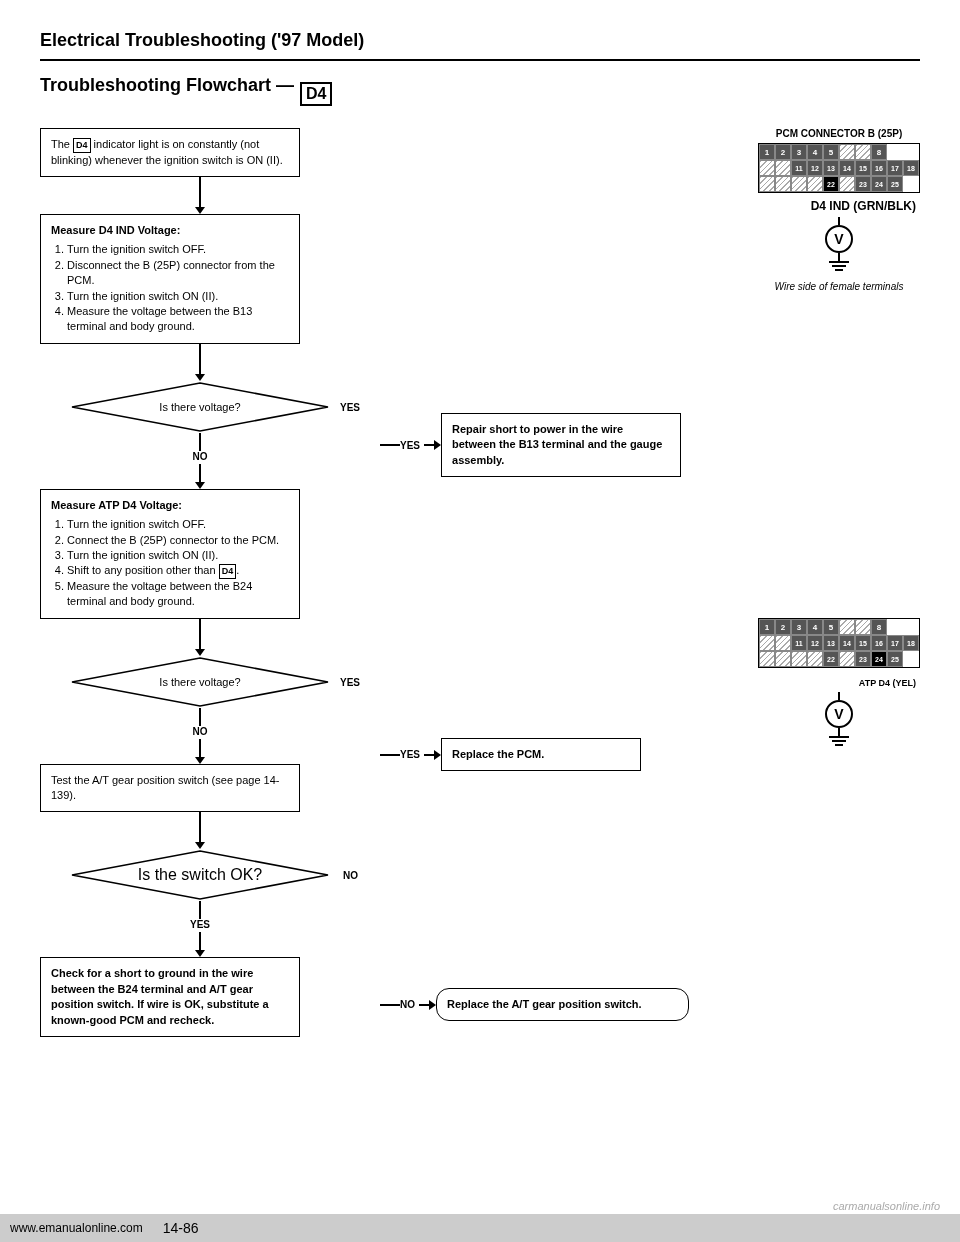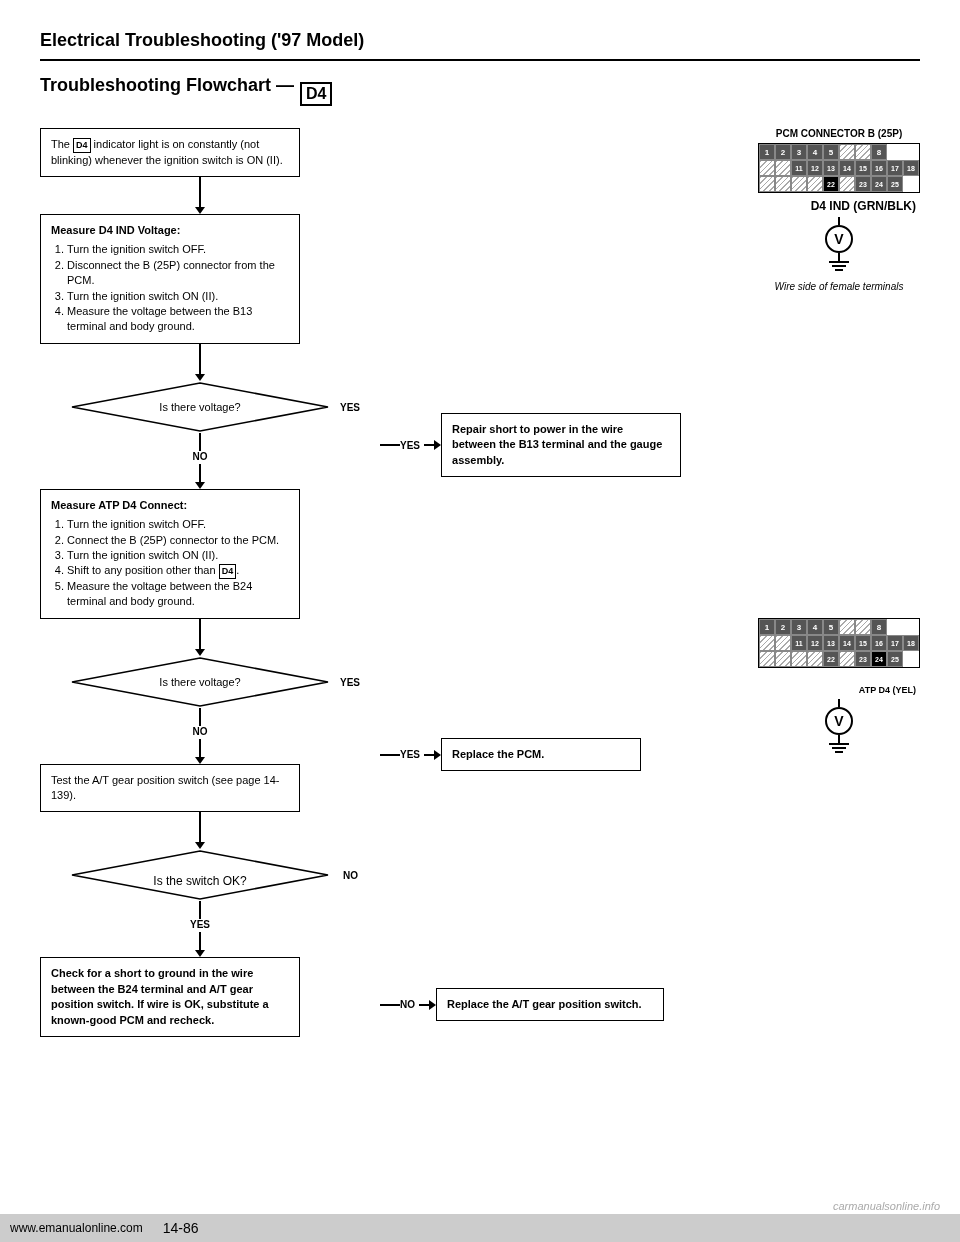--- a/index.html
+++ b/index.html
@@ -192,21 +192,21 @@
       </div>
 
       <div style="display:flex; flex-direction:column; align-items:center;">
         <div style="width:2px; height:18px; background:#000;"></div>
         <div style="font-size:10px; font-weight:bold; margin-bottom:2px;">NO</div>
         <div style="width:2px; height:18px; background:#000;"></div>
         <div class="arrow-down"></div>
       </div>
 
       <div class="fc-box" style="width:260px;">
-        <b>Measure ATP D4 Connect:</b><br>
+        <b>Measure ATP D4 Voltage:</b><br>
         <ol style="padding-left:16px; margin-top:4px;">
           <li>Turn the ignition switch OFF.</li>
           <li>Connect the B (25P) connector to the PCM.</li>
           <li>Turn the ignition switch ON (II).</li>
           <li>Shift to any position other than <span class="label-tag">D4</span>.</li>
           <li>Measure the voltage between the B24 terminal and body ground.</li>
         </ol>
       </div>
 
       <div style="height:30px; display:flex; justify-content:center;">
@@ -235,21 +235,21 @@
 
       <div style="height:30px; display:flex; justify-content:center;">
         <div style="width:2px; height:30px; background:#000;"></div>
       </div>
       <div class="arrow-down"></div>
 
       <div style="position:relative; width:260px; height:52px; margin:0 auto;">
         <svg width="260" height="52" viewBox="0 0 260 52">
           <polygon points="130,2 258,26 130,50 2,26" fill="white" stroke="black" stroke-width="1.5"></polygon>
         </svg>
-        <div style="position:absolute;top:6px;left:0;width:100%;height:100%;display:flex;align-items:center;justify-content:center;font-size:12px;text-align:center;">Is the switch OK?</div>
+        <div style="position:absolute;top:0;left:0;width:100%;height:100%;display:flex;align-items:center;justify-content:center;font-size:16px;text-align:center;">Is the switch OK?</div>
         <div style="position:absolute; right:-28px; top:50%; transform:translateY(-50%); font-size:10px; font-weight:bold;">NO</div>
       </div>
 
       <div style="display:flex; flex-direction:column; align-items:center;">
         <div style="width:2px; height:18px; background:#000;"></div>
         <div style="font-size:10px; font-weight:bold; margin-bottom:2px;">YES</div>
         <div style="width:2px; height:18px; background:#000;"></div>
         <div class="arrow-down"></div>
       </div>
 
@@ -353,21 +353,21 @@
             <div class="conn-cell slash"></div>
             <div class="conn-cell slash"></div>
             <div class="conn-cell slash"></div>
             <div class="conn-cell" style="background:#555;color:white; font-size:7px;">22</div>
             <div class="conn-cell slash"></div>
             <div class="conn-cell" style="background:#555;color:white; font-size:7px;">23</div>
             <div class="conn-cell" style="background:#000;color:white; font-size:7px;">24</div>
             <div class="conn-cell" style="background:#555;color:white; font-size:7px;">25</div>
           </div>
         </div>
-        <div style="font-size:9px; font-weight:bold; text-align:right; margin-right:4px; margin-top:13px;">ATP D4 (YEL)</div>
+        <div style="font-size:9px; font-weight:bold; text-align:right; margin-right:4px; margin-top:6px;">ATP D4 (YEL)</div>
         <div style="display:flex; flex-direction:column; align-items:center; margin-top:4px;">
           <div style="width:2px; height:8px; background:#000;"></div>
           <div style="width:28px; height:28px; border:2px solid #000; border-radius:50%; display:flex; align-items:center; justify-content:center; font-size:14px; font-weight:bold;">V</div>
           <div style="width:2px; height:8px; background:#000;"></div>
           <div class="ground-line1"></div>
           <div class="ground-line2"></div>
           <div class="ground-line3"></div>
         </div>
       </div>
 
@@ -382,21 +382,21 @@
           </div>
         </div>
       </div>
 
       <div style="position:absolute; top:860px; left:0; right:10px;">
         <div style="display:flex; align-items:center; gap:0;">
           <div style="width:20px; height:2px; background:#000;"></div>
           <div style="font-size:10px; font-weight:bold; margin-right:4px;">NO</div>
           <div style="width:10px; height:2px; background:#000;"></div>
           <div class="arrow-right"></div>
-          <div class="right-box" style="width:228px;">
+          <div class="right-box" style="width:253px;border-radius:13px;">
             <b>Replace the A/T gear position switch.</b>
           </div>
         </div>
       </div>
 
     </div>
   </div>
 
   <div class="bottom-bar">
     <span>www.emanualonline.com</span>

